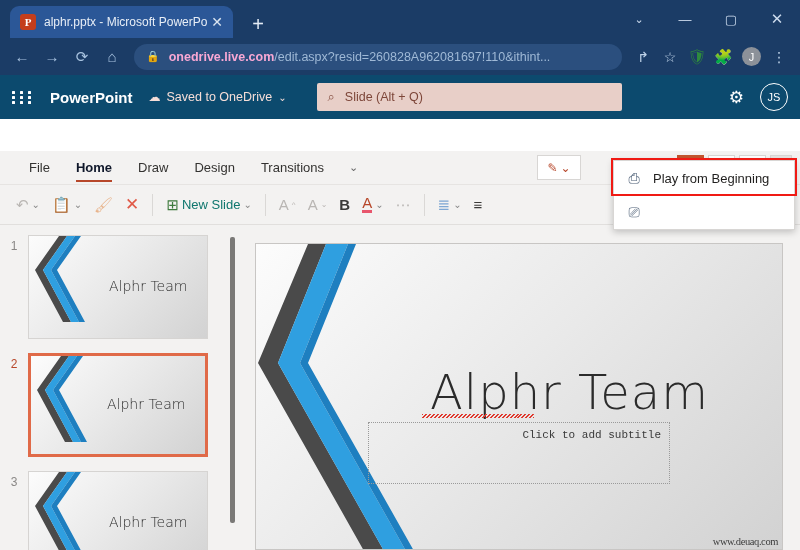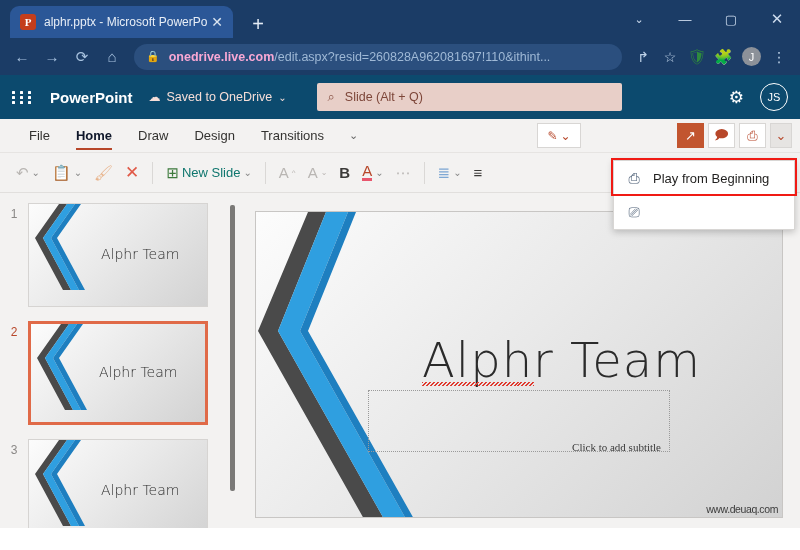--- a/index.html
+++ b/index.html
@@ -110,21 +110,21 @@
   .gear-ico { color: #fff; font-size: 17px; }
   .avatar-js {
     width: 28px; height: 28px; border-radius: 50%; border: 1.5px solid #fff;
     color: #fff; font-size: 11px; display: flex; align-items: center;
     justify-content: center;
   }
 
   
   .ribbon-tabs {
     height: 34px; background: #f3f2f1; display: flex; align-items: center;
-    padding-left: 16px; border-bottom: 1px solid #e6e4e2; position: relative;
+    padding-left: 16px; border-bottom: 1px solid #e6e4e2; position: relative; margin-top: 32px;
   }
   .rtab {
     font-size: 13px; color: #333230; padding: 0 13px; height: 34px;
     display: flex; align-items: center; position: relative;
   }
   .rtab.active { color: #0f172a; font-weight: bold; }
   .rtab.active::after {
     content: ''; position: absolute; left: 13px; right: 13px; bottom: 3px;
     height: 2px; background: #b7472a;
   }
@@ -180,48 +180,47 @@
   .thumb-card.sel { border: 3px solid #e06a48; }
   .thumb-scroll {
     position: absolute; right: 3px; top: 12px; width: 5px; height: 286px;
     background: #7a7977; border-radius: 2px;
   }
 
   
   .slide-art { position: absolute; inset: 0; background: linear-gradient(135deg,#fcfcfc 0%,#e9e9e9 48%,#d2d2d2 100%); overflow: hidden; }
   .slide-title {
     position: absolute; color: #2b2b2b; font-family: "DejaVu Sans", sans-serif;
-    font-weight: 300; white-space: nowrap;
+    font-weight: 300; white-space: nowrap; margin-left: 8px;
   }
 
   
   .stage {
     flex: 1 1 auto; background: #f3f2f1; display: flex;
     align-items: flex-start; justify-content: center; padding-top: 18px;
   }
   .slide-canvas {
     width: 528px; height: 307px; background: #fff; border: 1px solid #c8c6c4;
     position: relative; overflow: hidden;
   }
   .subtitle-box {
     position: absolute; left: 112px; top: 178px; width: 302px; height: 62px;
     border: 1px dotted #9a9a9a;
   }
   .subtitle-ph {
     position: absolute; right: 8px; top: 6px; font-size: 11px; color: #3a3a3a;
-    font-family: Liberation Serif, serif;
-    margin-top: 44px;
+    font-family: Liberation Mono, monospace;
   }
   .squiggle {
     position: absolute; left: 166px; top: 170px; width: 112px; height: 4px;
     background: repeating-linear-gradient(135deg,#e03a2f 0px,#e03a2f 1.4px,transparent 1.4px,transparent 2.8px);
   }
   .watermark {
     position: absolute; right: 4px; bottom: 2px; font-size: 10.5px;
-    color: #3c3c3c; font-family: Liberation Sans, sans-serif; letter-spacing: -0.4px;
+    color: #3c3c3c; font-family: Liberation Serif, serif; letter-spacing: -0.4px;
   }
 
   
   .dropdown {
     position: absolute; left: 613px; top: 160px; width: 182px;
     background: #fff; border: 1px solid #d8d6d4;
     box-shadow: 0 2px 7px rgba(0,0,0,0.22); z-index: 50;
   }
   .dd-item {
     height: 34px; display: flex; align-items: center; padding: 0 12px;

